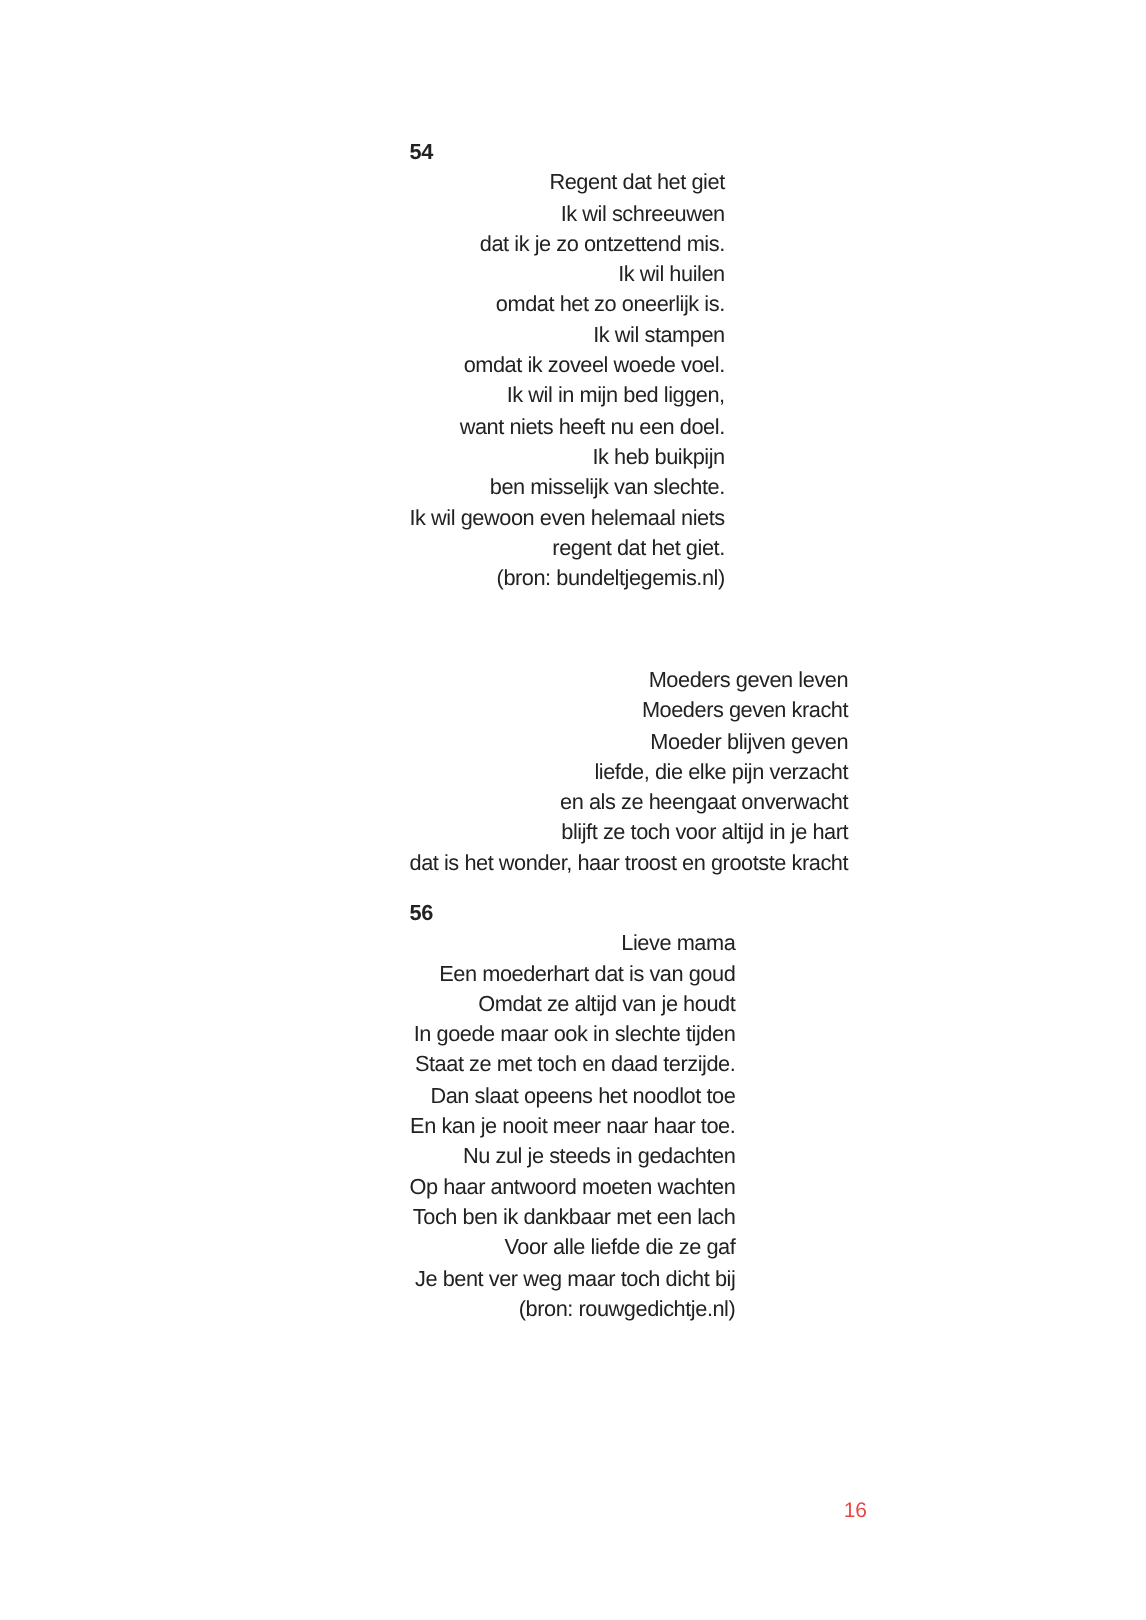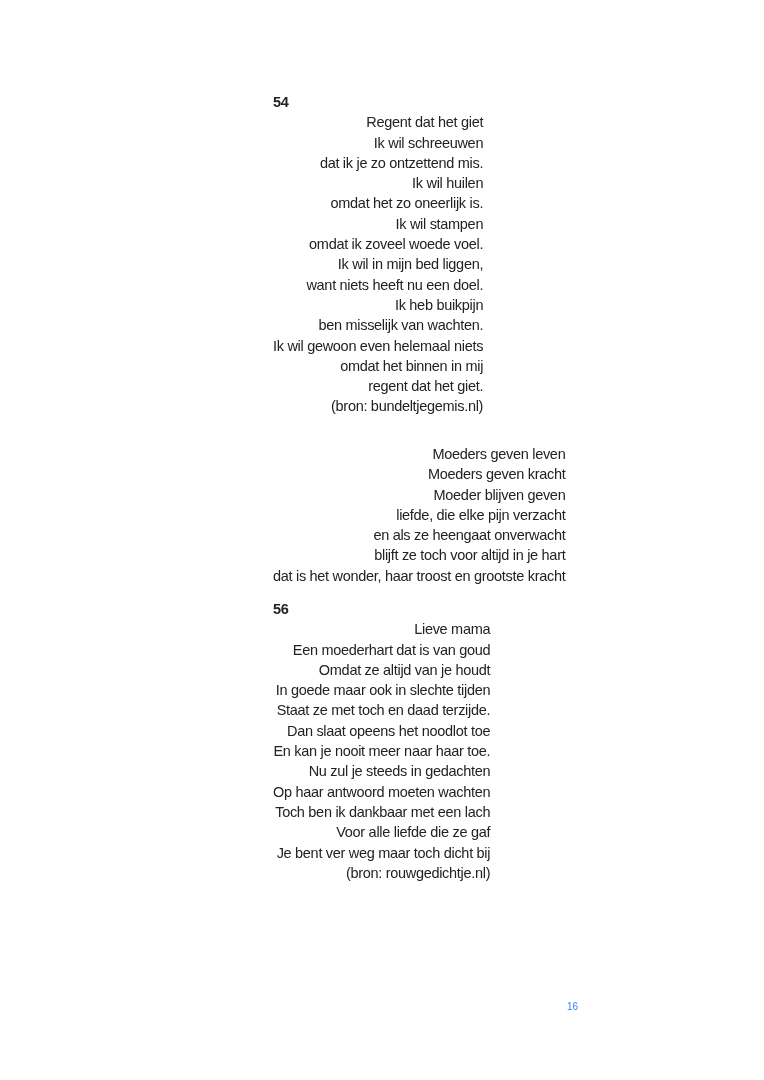--- a/index.html
+++ b/index.html
@@ -37,46 +37,45 @@
     letter-spacing: -0.3px;
     white-space: nowrap;
     text-align: right;
   }
   .page-number {
     position: absolute;
     top: 998px;
     left: 273px;
     width: 305px;
     text-align: right;
-    font-size: 10px;
+    font-size: 14px;
     line-height: 17px;
-    color: #3b82f6;
+    color: #ef4444;
   }
 </style>
 </head>
 <body>
 
 <div class="page">
 
   <section class="poem" id="poem-0">
     <h2 class="poem-number">54</h2>
     <div class="poem-lines">
         <div class="poem-line">Regent dat het giet</div>
         <div class="poem-line">Ik wil schreeuwen</div>
         <div class="poem-line">dat ik je zo ontzettend mis.</div>
         <div class="poem-line">Ik wil huilen</div>
         <div class="poem-line">omdat het zo oneerlijk is.</div>
         <div class="poem-line">Ik wil stampen</div>
         <div class="poem-line">omdat ik zoveel woede voel.</div>
         <div class="poem-line">Ik wil in mijn bed liggen,</div>
         <div class="poem-line">want niets heeft nu een doel.</div>
         <div class="poem-line">Ik heb buikpijn</div>
-        <div class="poem-line">ben misselijk van wachten.</div>
+        <div class="poem-line">ben misselijk van slechte.</div>
         <div class="poem-line">Ik wil gewoon even helemaal niets</div>
-        <div class="poem-line">omdat het binnen in mij</div>
         <div class="poem-line">regent dat het giet.</div>
         <div class="poem-line">(bron: bundeltjegemis.nl)</div>
       </div>
   </section>
 
   <section class="poem" id="poem-1">
     <div class="poem-lines">
         <div class="poem-line">Moeders geven leven</div>
         <div class="poem-line">Moeders geven kracht</div>
         <div class="poem-line">Moeder blijven geven</div>

